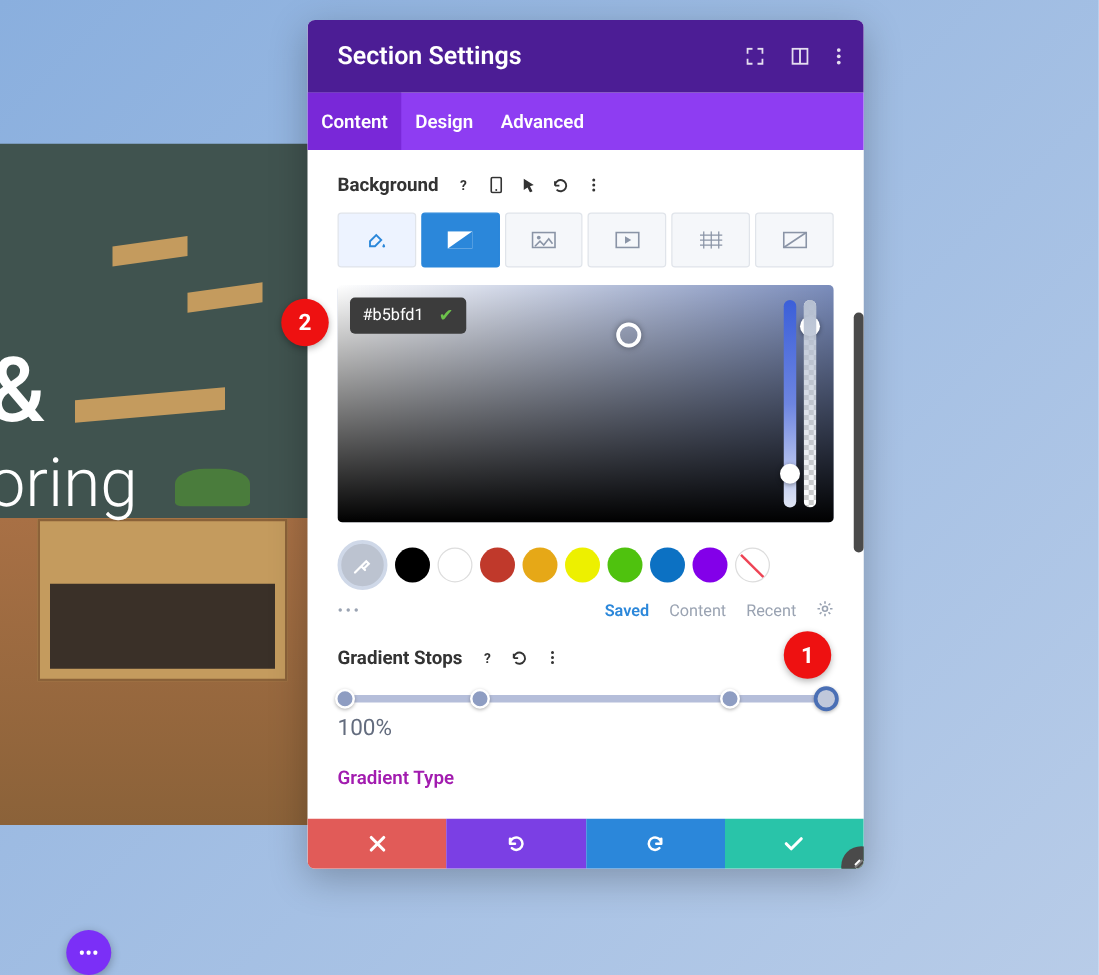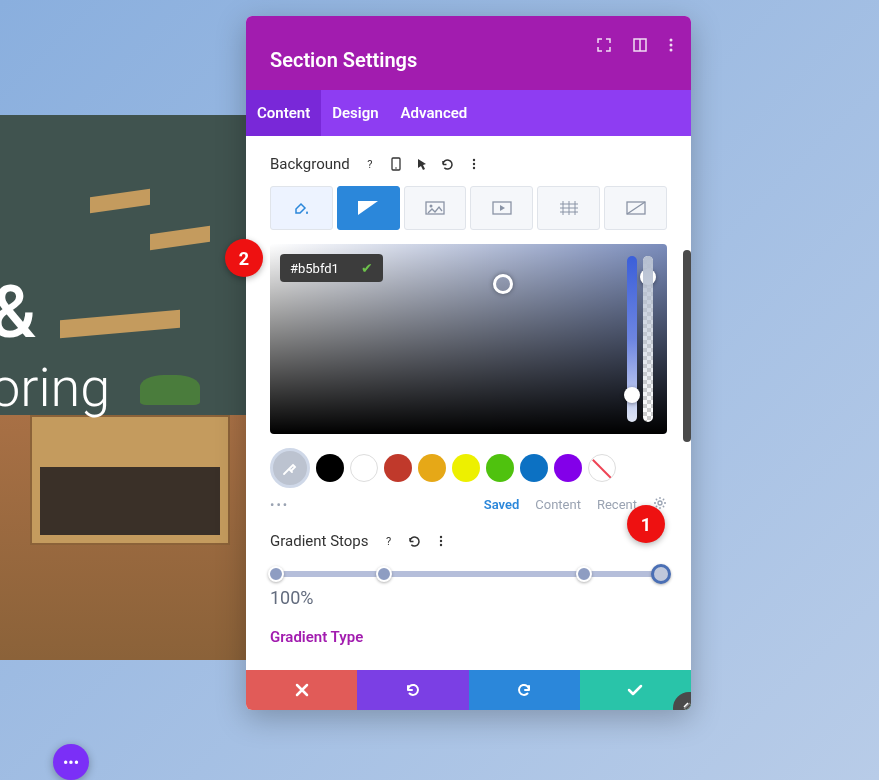--- a/index.html
+++ b/index.html
@@ -42,23 +42,23 @@
   position: absolute;
   left: 246px;
   top: 16px;
   width: 445px;
   background: #fff;
   border-radius: 6px;
   box-shadow: 0 8px 30px rgba(0,0,0,0.25);
   overflow: hidden;
 }
 .panel-head {
-  background: #a21caf;
+  background: #4c1d95;
   color: #fff;
-  padding: 32px 24px 12px;
+  padding: 16px 24px 12px;
   position: relative;
 }
 .panel-title { font-size: 20px; font-weight: 600; margin-bottom: 6px; }
 .panel-preset { font-size: 13px; opacity: 0.85; }
 .panel-preset::after { content: ' ▾'; font-size: 10px; }
 .head-icons { position: absolute; right: 18px; top: 22px; display: flex; gap: 22px; }
 .head-icon { color: #fff; opacity: 0.85; cursor: pointer; display: inline-flex; align-items: center; justify-content: center; }
 
 .tabs { display: flex; background: #8e3df2; }
 .tab {
@@ -66,21 +66,21 @@
   color: #fff;
   font-size: 15px;
   font-weight: 600;
   cursor: pointer;
 }
 .tab.active { background: #7928d8; }
 
 .body { padding: 18px 24px 24px; }
 .section-label {
   font-size: 15px;
-  font-weight: 400;
+  font-weight: 700;
   color: #333;
   display: flex;
   align-items: center;
   gap: 10px;
   margin-bottom: 12px;
 }
 .label-icons { display: flex; gap: 6px; }
 .circ-icon {
   width: 20px; height: 20px; border-radius: 50%;
   display: inline-flex; align-items: center; justify-content: center;
@@ -100,21 +100,21 @@
   position: relative; width: 100%; height: 190px; border-radius: 4px; overflow: hidden;
   background:
     linear-gradient(to top, #000 0%, rgba(0,0,0,0) 100%),
     linear-gradient(to right, #fff 0%, rgba(255,255,255,0) 100%),
     #7a8cbb;
   margin-bottom: 14px;
 }
 .hex-chip {
   position: absolute; left: 10px; top: 10px;
   background: #3c3c3c; border-radius: 4px; padding: 6px 10px;
-  display: flex; align-items: center; gap: 22px;
+  display: flex; align-items: center; gap: 12px;
 }
 .hex-val { color: #fff; font-size: 13px; }
 .hex-ok { color: #6dc24b; font-size: 14px; cursor: pointer; }
 .picker-cursor {
   position: absolute; width: 20px; height: 20px; border: 3px solid #fff; border-radius: 50%;
   box-shadow: 0 0 5px rgba(0,0,0,0.4); left: 223px; top: 30px;
 }
 .slider-v {
   position: absolute; right: 0; top: 0; width: 48px; height: 100%;
   display: flex; gap: 6px; padding: 12px 8px;

